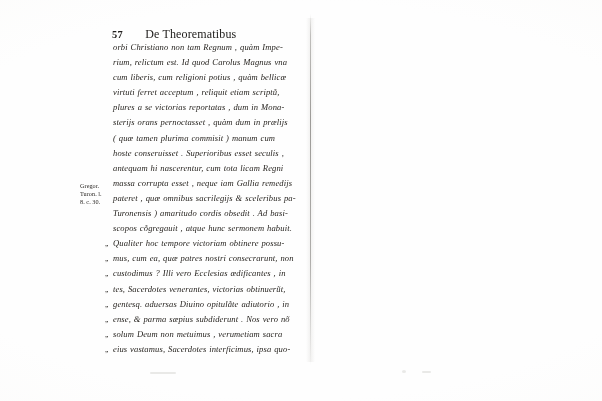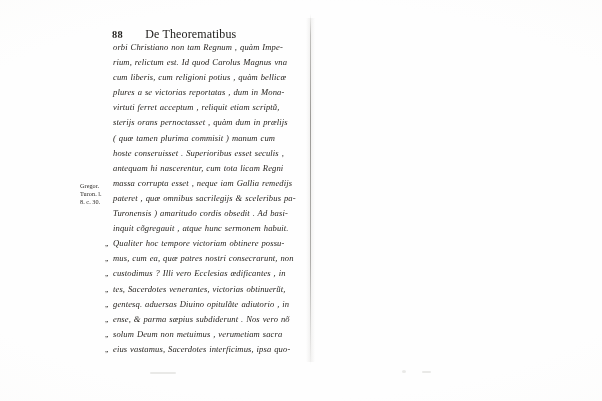--- a/index.html
+++ b/index.html
@@ -150,39 +150,39 @@
 </head>
 <body>
 
 <div id="scan">
 
   <div class="paper-tone"></div>
 
   <div class="page page-verso">
 
     <div class="head-row head-verso">
-      <span class="folio">88</span>
+      <span class="folio">57</span>
       <span class="head-title">De Theorematibus</span>
     </div>
 
     <div class="col col-verso">
       <div id="verso-body">
           <span class="ln">orbi Christiano non tam Regnum , quàm Impe-</span>
           <span class="ln">rium, relictum est. Id quod Carolus Magnus vna</span>
           <span class="ln">cum liberis, cum religioni potius , quàm bellicæ</span>
+          <span class="ln">virtuti ferret acceptum , reliquit etiam scriptũ,</span>
           <span class="ln">plures a se victorias reportatas , dum in Mona-</span>
-          <span class="ln">virtuti ferret acceptum , reliquit etiam scriptũ,</span>
           <span class="ln">sterijs orans pernoctasset , quàm dum in prælijs</span>
           <span class="ln">( quæ tamen plurima commisit ) manum cum</span>
           <span class="ln">hoste conseruisset .   Superioribus esset seculis ,</span>
           <span class="ln">antequam hi nascerentur, cum tota licam Regni</span>
           <span class="ln">massa corrupta esset , neque iam Gallia remedijs</span>
           <span class="ln">pateret , quæ omnibus sacrilegijs &amp; sceleribus pa-</span>
           <span class="ln">Turonensis ) amaritudo cordis obsedit . Ad basi-</span>
-          <span class="ln">inquit cõgregauit , atque hunc sermonem habuit.</span>
+          <span class="ln">scopos cõgregauit , atque hunc sermonem habuit.</span>
         </div>
       <div id="verso-quoted">
           <span class="ln"><span class="qm-lead">,,</span>Qualiter hoc tempore victoriam obtinere possu-</span>
           <span class="ln"><span class="qm-lead">,,</span>mus, cum ea, quæ patres nostri consecrarunt, non</span>
           <span class="ln"><span class="qm-lead">,,</span>custodimus ? Illi vero Ecclesias ædificantes , in</span>
           <span class="ln"><span class="qm-lead">,,</span>tes, Sacerdotes venerantes, victorias obtinuerũt,</span>
           <span class="ln"><span class="qm-lead">,,</span>gentesq. aduersas Diuino opitulãte adiutorio , in</span>
           <span class="ln"><span class="qm-lead">,,</span>ense, &amp; parma sæpius subdiderunt . Nos vero nõ</span>
           <span class="ln"><span class="qm-lead">,,</span>solum Deum non metuimus , verumetiam sacra</span>
           <span class="ln"><span class="qm-lead">,,</span>eius vastamus, Sacerdotes interficimus, ipsa quo-</span>

